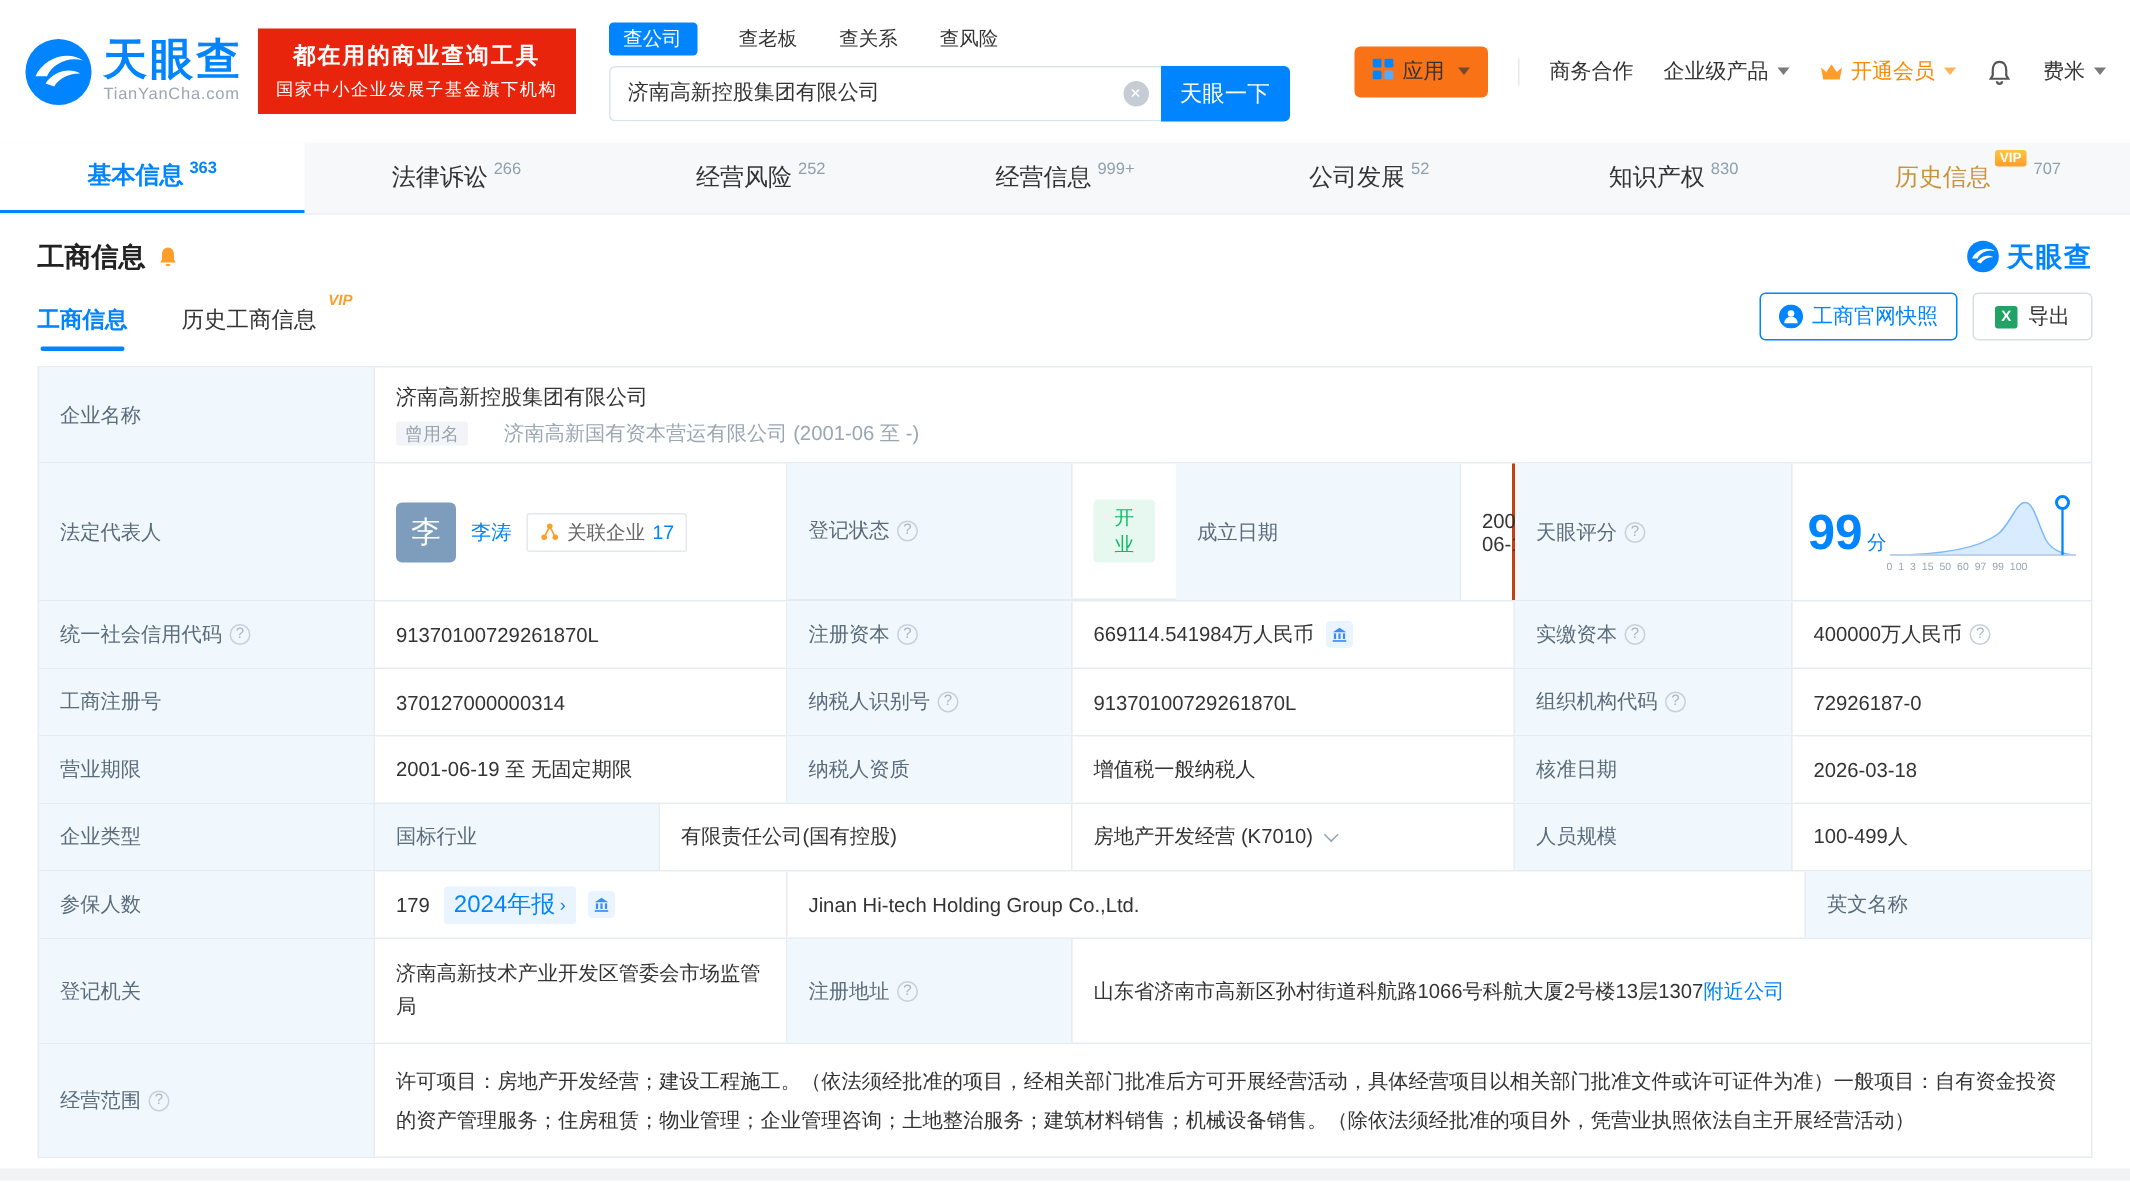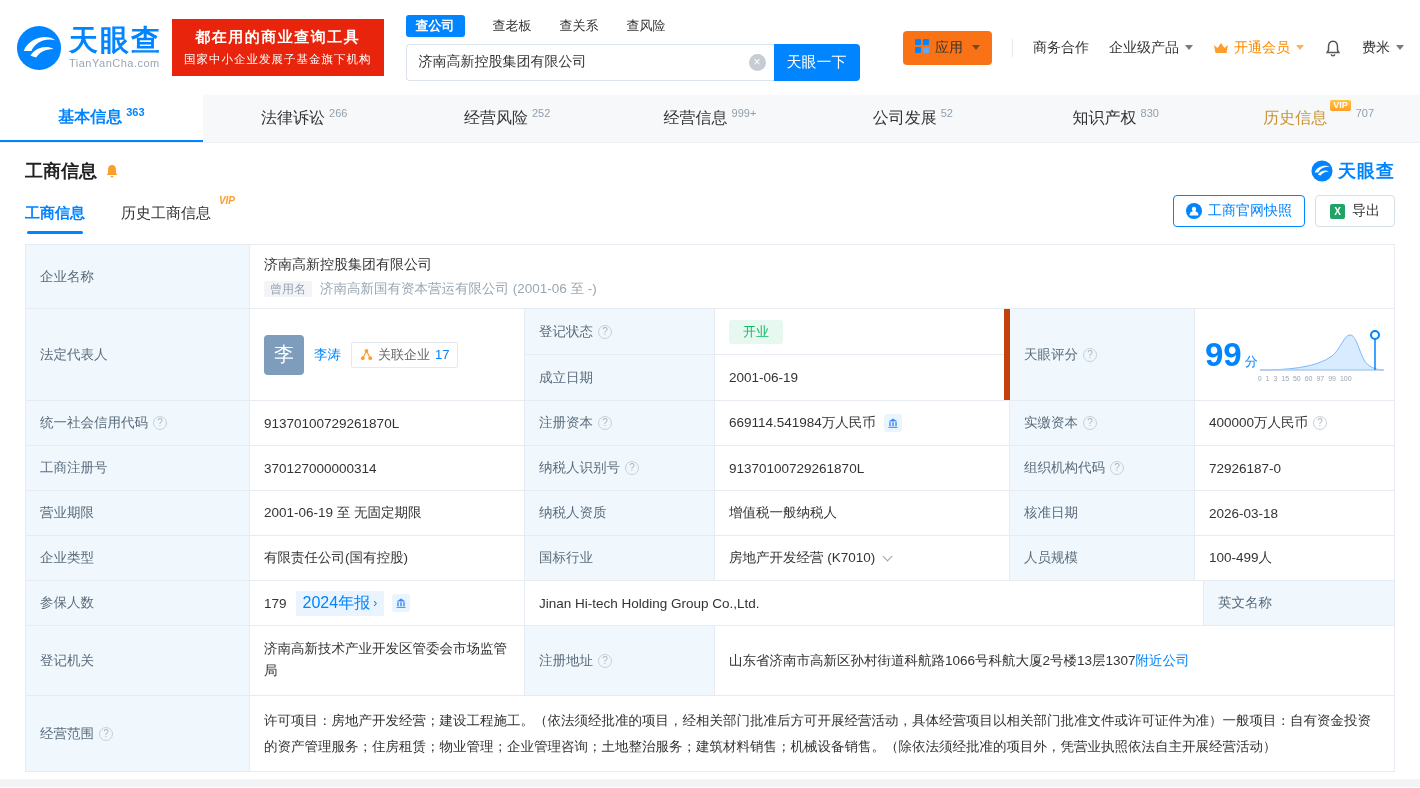--- a/index.html
+++ b/index.html
@@ -13,21 +13,21 @@
   .logo-icon svg{width:46px;height:46px;display:block}
   .logo-text{display:flex;flex-direction:column;line-height:1}
   .logo-brand{font-size:29px;color:#0084ff;font-weight:bold;letter-spacing:2px}
   .logo-domain{font-size:11px;color:#9aa6b2;margin-top:3px;letter-spacing:.5px}
   .banner{background:#e8250c;color:#fff;margin-left:10px;padding:9px 12px;text-align:center}
   .banner .b1{font-size:15px;font-weight:bold;letter-spacing:1.5px}
   .banner .b2{font-size:11.5px;margin-top:5px;letter-spacing:1px}
   .search-area{margin-left:22px}
   .search-tabs{display:flex;align-items:center;gap:28px;margin-bottom:7px}
   .stab{font-size:13px;color:#333;cursor:pointer}
-  .stab.active{background:#0084ff;color:#fff;padding:2px 10px;border-radius:3px;font-weight:bold}
+  .stab.active{background:#0084ff;color:#fff;padding:2px 10px;border-radius:3px;font-weight:normal}
   .search-box{display:flex;align-items:center;position:relative}
   .search-input{width:368px;height:37px;border:1px solid #dde3ea;border-right:none;border-radius:4px 0 0 4px;
                 padding:0 34px 0 12px;font-size:14px;color:#333;outline:none;
                 font-family:"Liberation Sans","DejaVu Sans",sans-serif}
   .clear-icon{position:absolute;right:94px;width:17px;height:17px;border-radius:50%;background:#c6ccd4;color:#fff;
               font-size:12px;line-height:1;display:flex;align-items:center;justify-content:center;cursor:pointer}
   .search-btn{width:86px;height:37px;background:#0084ff;color:#fff;border:none;border-radius:0 4px 4px 0;
               font-size:15px;cursor:pointer;font-family:inherit}
   .top-nav{margin-left:auto;display:flex;align-items:center;gap:20px;font-size:14px;color:#333}
   .apps-btn{display:flex;align-items:center;gap:6px;background:#f97316;padding:8px 12px;border-radius:4px;cursor:pointer}
@@ -79,33 +79,33 @@
   .info-table{margin:10px 25px 0;border:1px solid #e7ecf2;font-size:13.5px}
   .trow{display:flex;border-bottom:1px solid #e7ecf2}
   .trow:last-child{border-bottom:none}
   .tcell{padding:0 14px;display:flex;align-items:center;border-right:1px solid #e7ecf2;min-height:44px}
   .trow .tcell:last-child{border-right:none}
   .tlabel{background:#f0f8fd;color:#5a6b7c;flex-shrink:0}
   .w-l{width:224px}.w-v1{width:275px}.w-l2{width:190px}.w-v2{width:295px}.w-l3{width:185px}
   .grow{flex:1;min-width:0}
   .colstack{flex-direction:column;align-items:flex-start;justify-content:center;gap:6px;padding:9px 14px}
   .cname{color:#333;font-size:14px}
-  .fbadge{background:#f2f4f7;color:#97a3b0;font-size:12px;padding:1px 6px;border-radius:2px;margin-right:8px}
+  .fbadge{background:#f2f4f7;color:#97a3b0;font-size:12px;padding:1px 6px;border-radius:2px;margin-right:24px}
   .ftext{color:#9aa6b2}
   .q{width:14px;height:14px;border:1px solid #c8d1da;border-radius:50%;color:#aab6c2;font-size:10px;line-height:1;
      display:inline-flex;align-items:center;justify-content:center;margin-left:5px;flex-shrink:0;cursor:pointer}
   .row-rep{height:92px}
   .avatar{width:40px;height:40px;background:#7e9dbc;border-radius:4px;color:#fff;font-size:20px;
           display:flex;align-items:center;justify-content:center;cursor:pointer;flex-shrink:0}
   .repname{color:#0084ff;margin:0 10px;cursor:pointer}
   .relbadge{border:1px solid #e4e9ee;border-radius:2px;padding:3px 8px;display:flex;align-items:center;gap:5px;
             font-size:13px;cursor:pointer;background:#fff}
   .relbadge svg{width:13px;height:13px}
   .relbadge .rl{color:#666}.relbadge .rc{color:#0084ff}
-  .midblock{width:485px;display:flex;flex-direction:column;border-right:6px solid #c2410c;flex-shrink:0}
+  .midblock{width:485px;display:flex;border-right:2px solid #c2410c;flex-shrink:0}
   .midrow{display:flex;flex:1;border-bottom:1px solid #e7ecf2}
   .midrow:last-child{border-bottom:none}
   .midrow .tcell{min-height:0;height:auto}
   .openbadge{background:#e6f8ef;color:#0fba66;font-size:13px;padding:3px 14px;border-radius:3px}
   .scorecell{padding:0 10px}
   .scorenum{font-size:33px;font-weight:bold;color:#0084ff;line-height:1}
   .scoreunit{font-size:13px;color:#0084ff;margin:14px 0 0 3px}
   .scorechart{margin-left:auto;display:flex;flex-direction:column;width:128px}
   .scorechart svg{width:128px;height:46px;display:block}
   .ticks{font-size:7px;color:#9aa6b2;word-spacing:2px;white-space:nowrap;margin-top:1px}
@@ -386,22 +386,22 @@
     <div class="tcell tlabel w-l">营业期限</div>
     <div class="tcell w-v1">2001-06-19 至 无固定期限</div>
     <div class="tcell tlabel w-l2">纳税人资质</div>
     <div class="tcell w-v2">增值税一般纳税人</div>
     <div class="tcell tlabel w-l3">核准日期</div>
     <div class="tcell grow">2026-03-18</div>
   </div>
 
   <div class="trow">
     <div class="tcell tlabel w-l">企业类型</div>
+    <div class="tcell tlabel w-l2">国标行业</div>
     <div class="tcell w-v1">有限责任公司(国有控股)</div>
-    <div class="tcell tlabel w-l2">国标行业</div>
     <div class="tcell w-v2">
       <span>房地产开发经营 (K7010)</span>
       <span class="chev"></span>
     </div>
     <div class="tcell tlabel w-l3">人员规模</div>
     <div class="tcell grow">100-499人</div>
   </div>
 
   <div class="trow">
     <div class="tcell tlabel w-l">参保人数</div>

